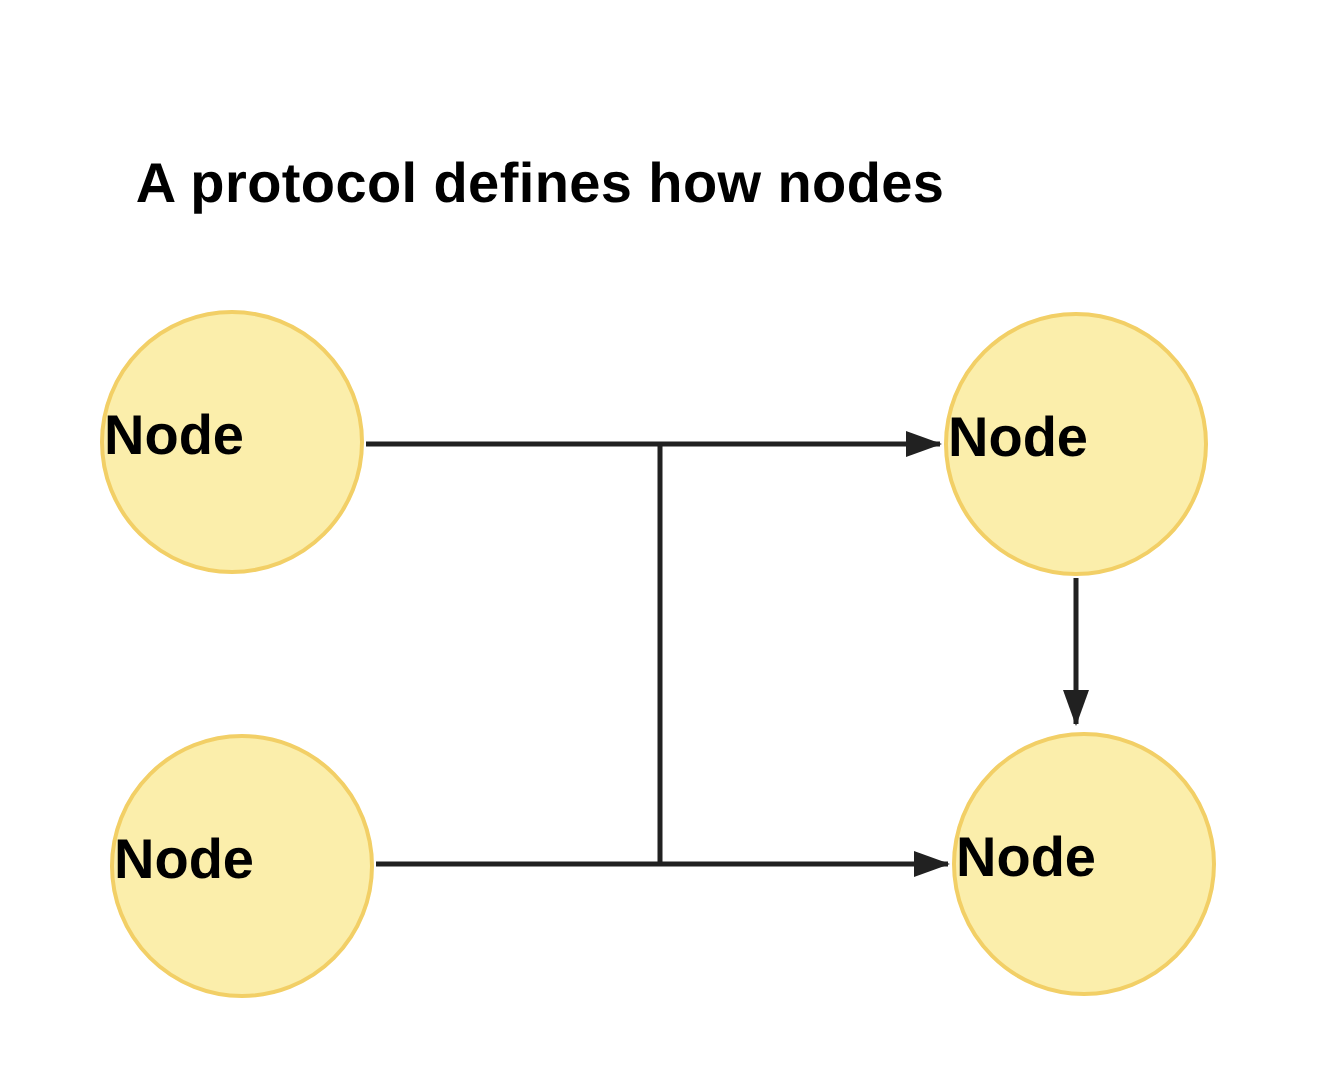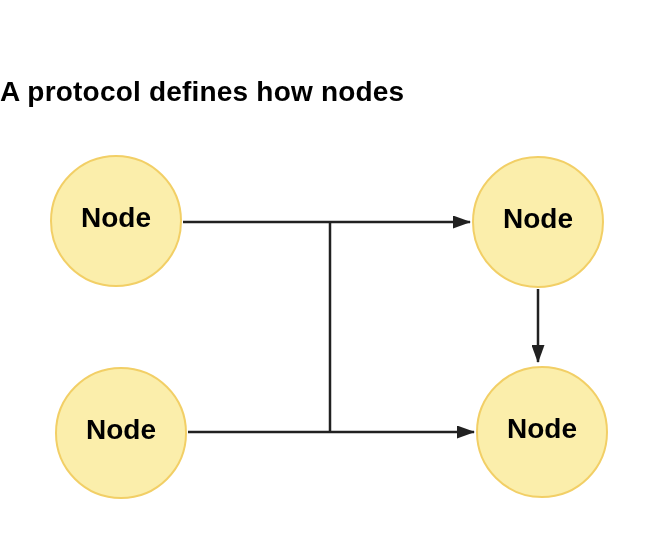--- a/index.html
+++ b/index.html
@@ -13,20 +13,21 @@
     width: 660px;
     height: 545px;
     background: var(--background, #ffffff);
     overflow: hidden;
   }
   .title {
     position: absolute;
     top: 74px;
     left: 0;
     width: 540px;
+    text-align: center;
     font-size: 28px;
     line-height: 35px;
     font-weight: 700;
     color: var(--text, #000000);
     letter-spacing: 0.2px;
   }
   .edge-layer {
     position: absolute;
     top: 0;
     left: 0;
@@ -43,21 +44,20 @@
   .node {
     position: absolute;
     width: 132px;
     height: 132px;
     box-sizing: border-box;
     border-radius: 50%;
     background: var(--node-fill, #fbeeab);
     border: 2.5px solid var(--node-border, #f2cf66);
     display: flex;
     align-items: center;
-    justify-content: center;
   }
   .node-label {
     font-size: 28px;
     font-weight: 700;
     color: var(--text, #000000);
     transform: translateY(-3px);
   }
   .n-tl { left: 50px;  top: 155px; }
   .n-tr { left: 472px; top: 156px; }
   .n-bl { left: 55px;  top: 367px; }

